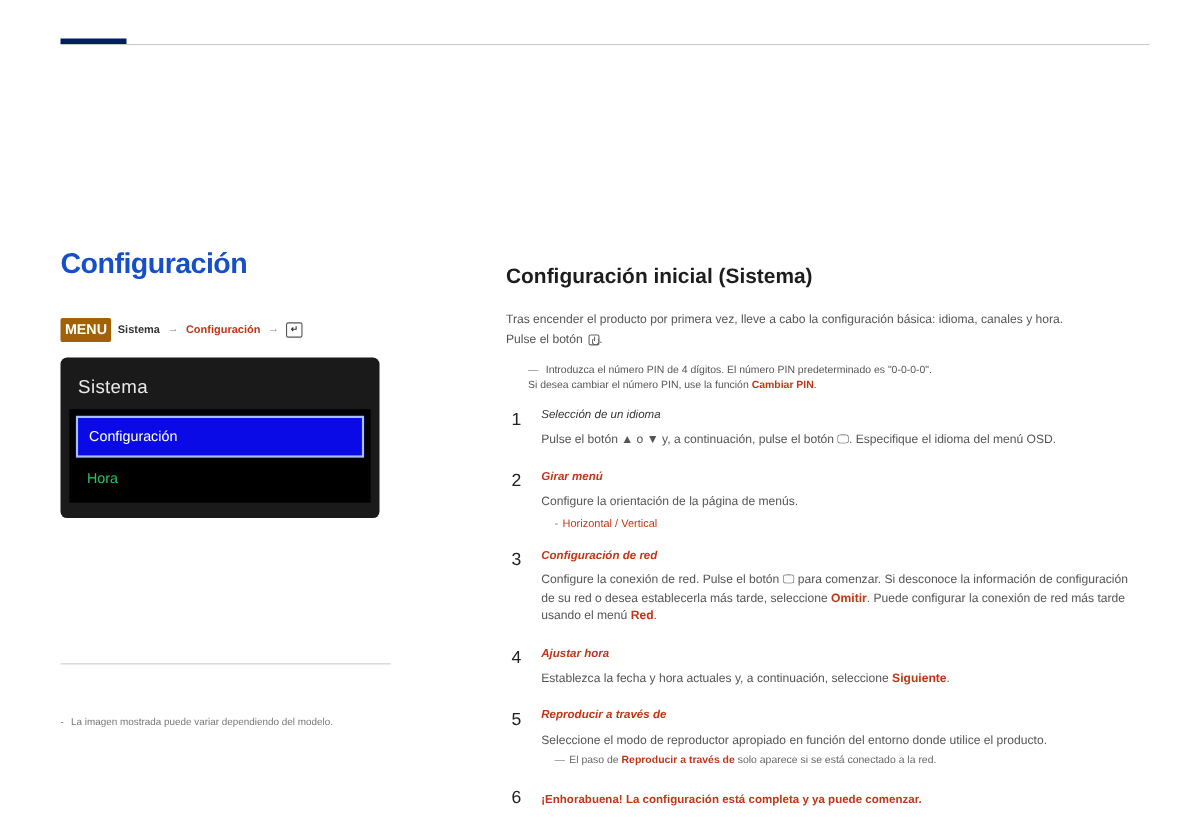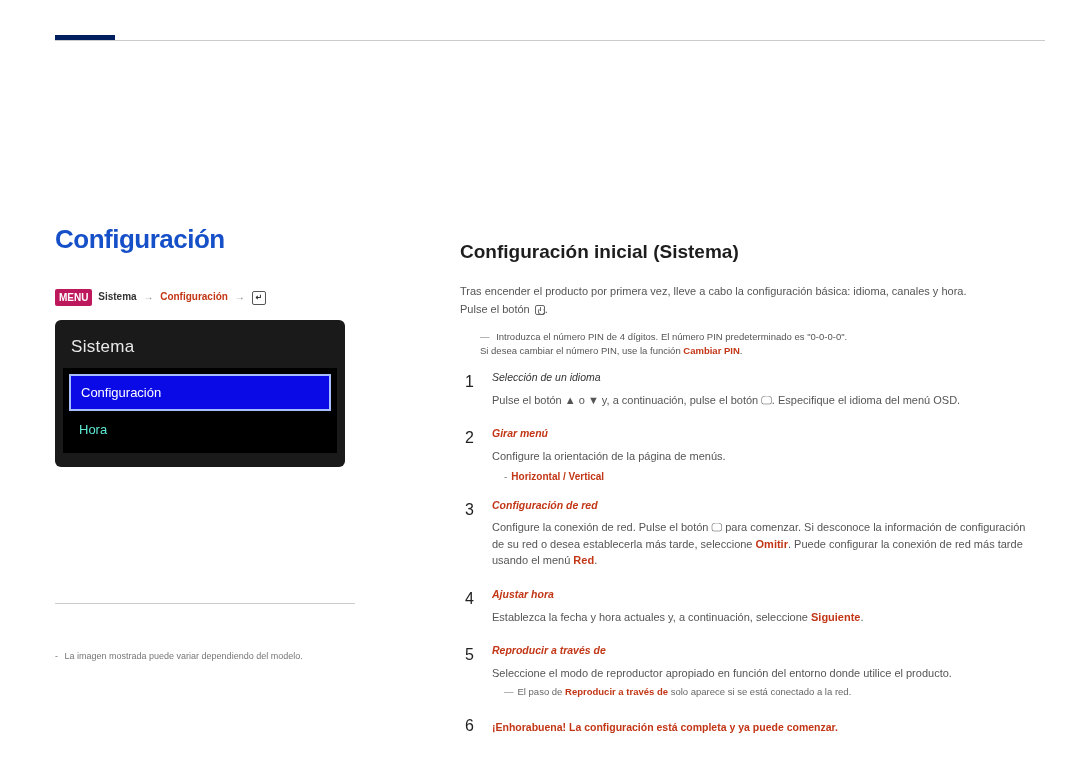--- a/index.html
+++ b/index.html
@@ -43,23 +43,23 @@
       letter-spacing: -0.5px;
     }
     .path-line {
       font-size: 10px;
       color: #333;
       margin-bottom: 14px;
       font-weight: bold;
     }
     .path-line .menu-glyph {
       display: inline-block;
-      background: #be185d;
+      background: #a16207;
       color: #fff;
-      font-size: 10px;
+      font-size: 13px;
       padding: 1px 4px;
       border-radius: 2px;
       margin-right: 3px;
       vertical-align: middle;
     }
     .path-line .arrow { margin: 0 4px; color: #888; }
     .path-line .sys { font-weight: bold; }
     .path-line .conf { color: #c23616; font-weight: bold; }
     .path-line .enter-glyph {
       display: inline-block;
@@ -81,21 +81,21 @@
       font-weight: 400;
       padding: 4px 8px 8px 8px;
       letter-spacing: 0.3px;
     }
     .panel-body {
       background: #000;
       padding: 4px;
     }
     .menu-item {
       padding: 7px 10px;
-      color: #5eead4;
+      color: #22c55e;
       font-size: 13px;
       margin: 2px;
     }
     .menu-item.selected {
       background: #0a0ae6;
       color: #ffffff;
       border: 2px solid #a7bffd;
     }
     .caption-line {
       position: absolute;
@@ -190,21 +190,21 @@
     }
     .step-heading.black { color: #333; font-weight: normal; }
     .step-text { color: #555; margin-bottom: 4px; }
     .step-text .red { color: #c23616; font-weight: bold; }
     .sub-bullet {
       margin-left: 12px;
       margin-top: 4px;
       font-size: 10px;
     }
     .sub-bullet .dash { color: #888; margin-right: 4px; }
-    .sub-bullet .red { color: #c23616; font-weight: bold; }
+    .sub-bullet .red { color: #c23616; font-weight: normal; }
     .sub-note {
       margin-left: 12px;
       margin-top: 4px;
       font-size: 9.5px;
       color: #666;
     }
     .sub-note .bullet { color: #888; margin-right: 4px; }
     .sub-note .red { color: #c23616; font-weight: bold; }
     .final-text {
       color: #c23616;

